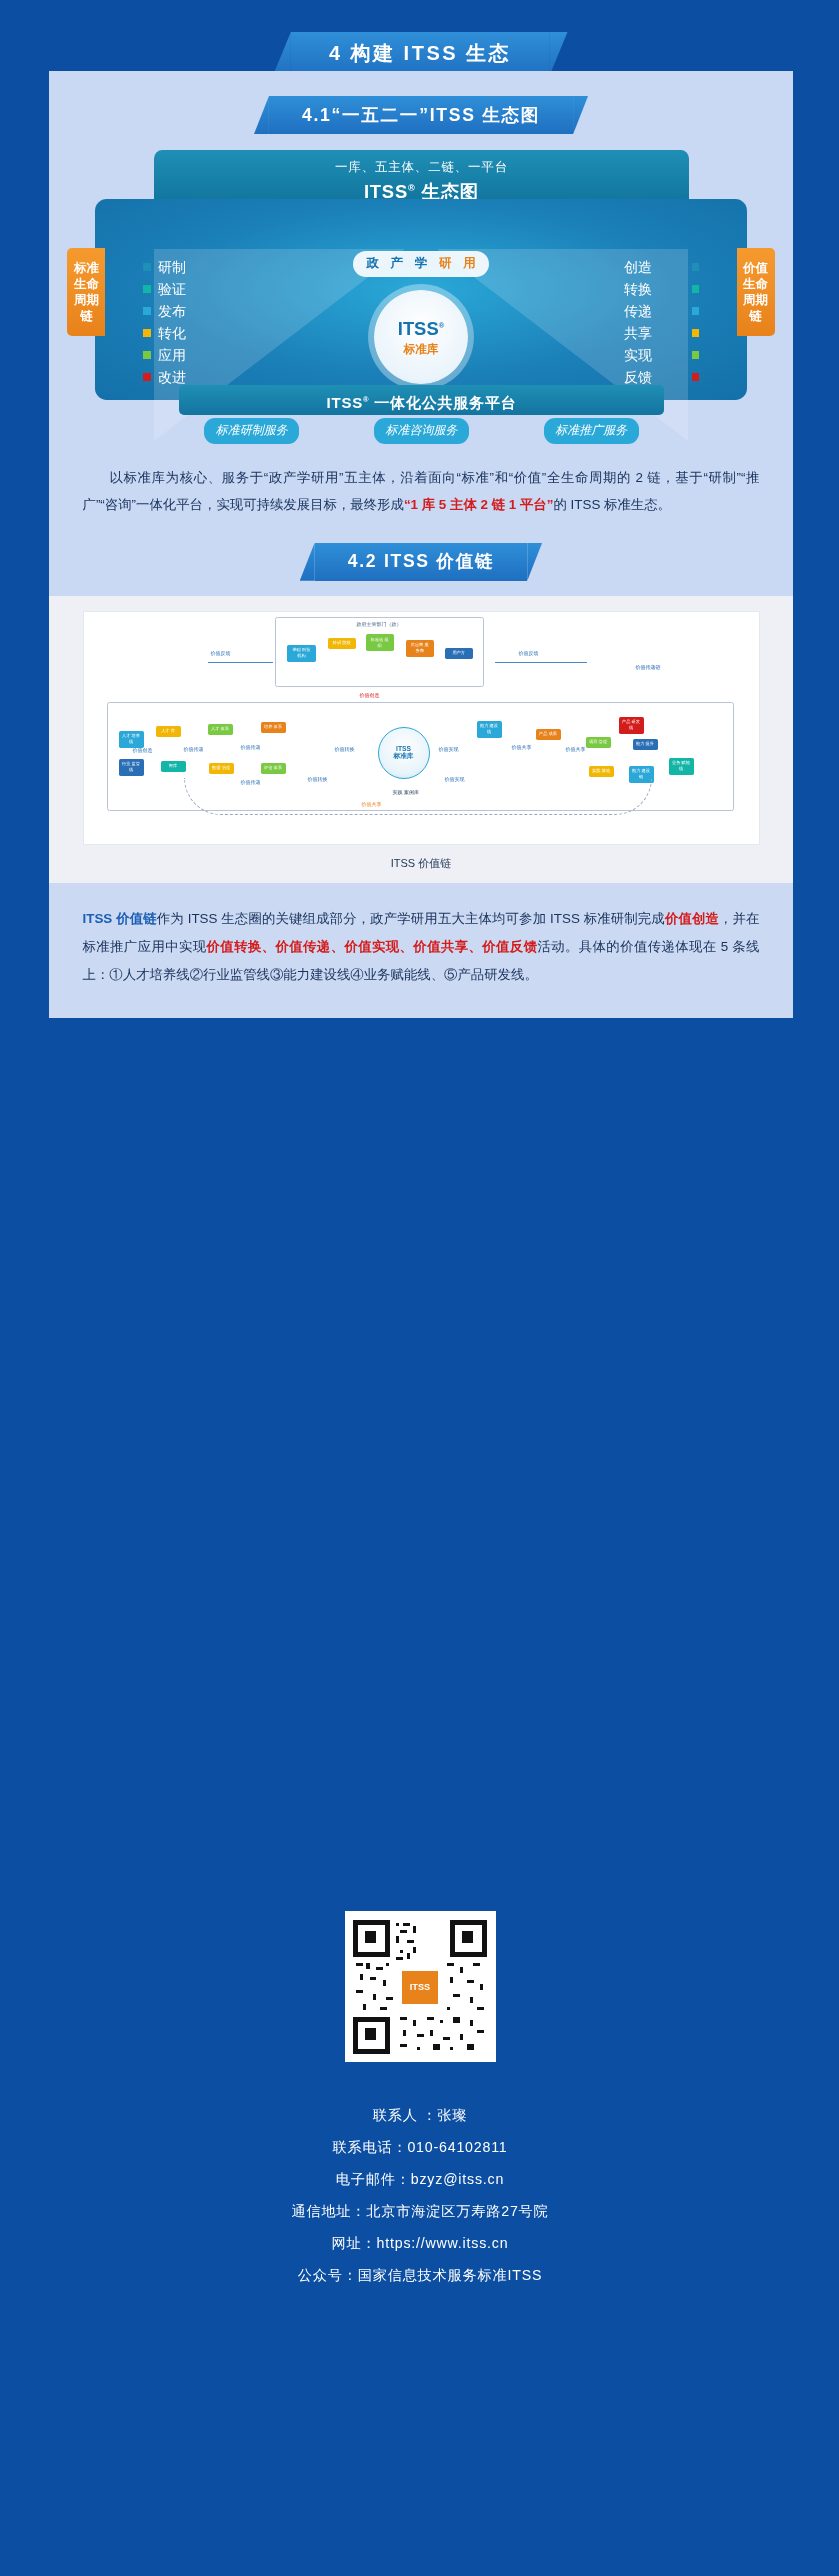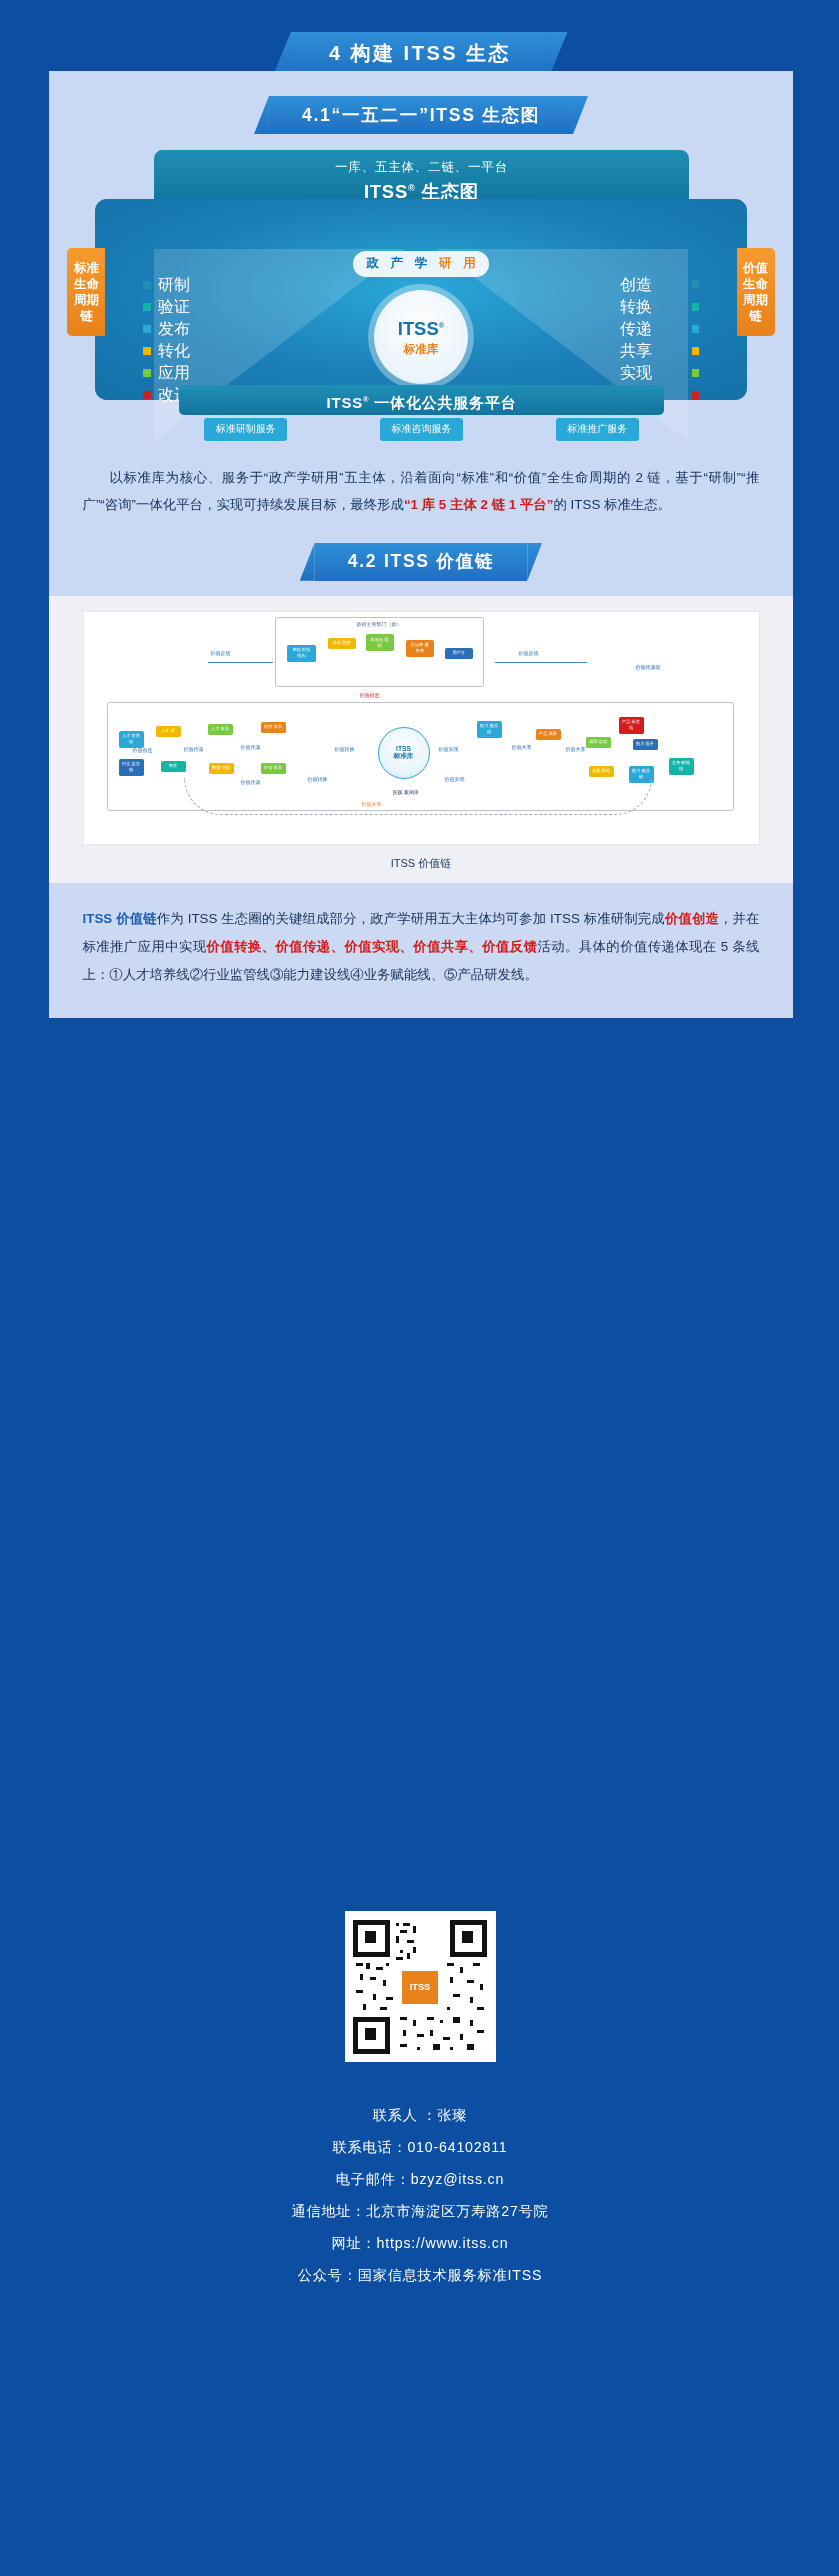--- a/index.html
+++ b/index.html
@@ -132,21 +132,21 @@
     color: #ffffff;
     font-size: 12.5px;
     font-weight: bold;
     line-height: 16px;
     text-align: center;
     background: linear-gradient(180deg,#f59a2e,#e8821a);
   }
   .chain-left { left: 18.4px; border-radius: 5px 0 0 5px; }
   .chain-right { right: 18.4px; border-radius: 0 5px 5px 0; }
 
-  .col-list { position: absolute; top: 125px; font-size: 16px; color: #ffffff; line-height: 22px; }
+  .col-list { position: absolute; top: 107px; font-size: 14px; color: #ffffff; line-height: 22px; }
   .col-left { left: 94px; }
   .col-right { right: 94px; text-align: right; }
   .col-list .row { display: flex; align-items: center; }
   .col-right .row { justify-content: flex-end; gap: 32px; }
   .sq { width: 7.5px; height: 7.5px; display: inline-block; margin-right: 7.5px; }
   .col-right .sq { margin-right: 0; margin-left: 7.5px; order: 2; }
 
   .roles {
     position: absolute;
     left: 50%; transform: translateX(-50%);
@@ -186,23 +186,24 @@
   .platform-bar sup { font-size: 7.5px; }
   .plat-btns {
     position: absolute;
     left: 155px; top: 269px;
     width: 435px;
     display: flex; justify-content: space-between;
   }
   .plat-btn {
     background: #2aa8d8;
     color: #ffffff;
-    font-size: 10px;
+    font-size: 12px;
     padding: 4.2px 11.7px;
-    border-radius: 3px;
+    border-radius: 11px;
+    font-style: italic;
   }
   .eco-caption {
     position: absolute;
     left: 0; right: 0; top: 289px;
     text-align: center;
     font-size: 10px; font-weight: bold; color: #14447e;
   }
 
   
   .para {

